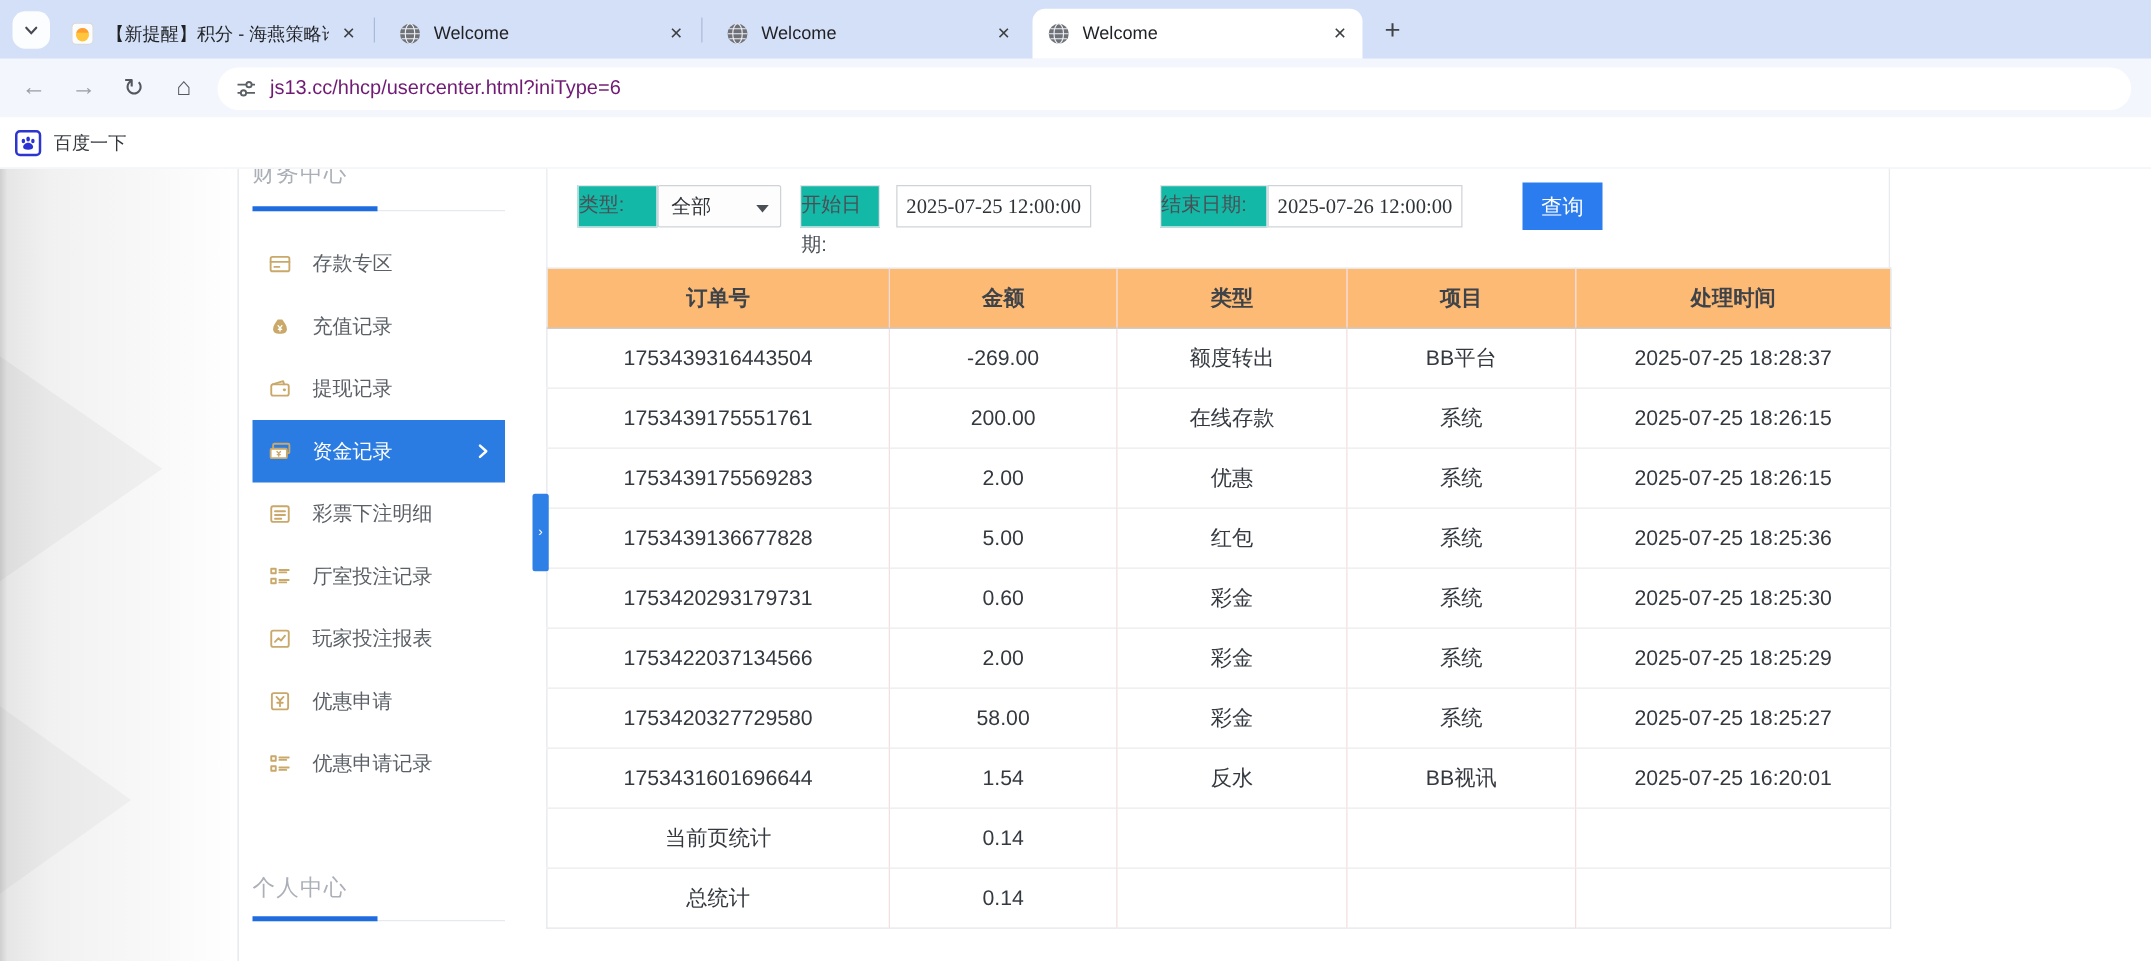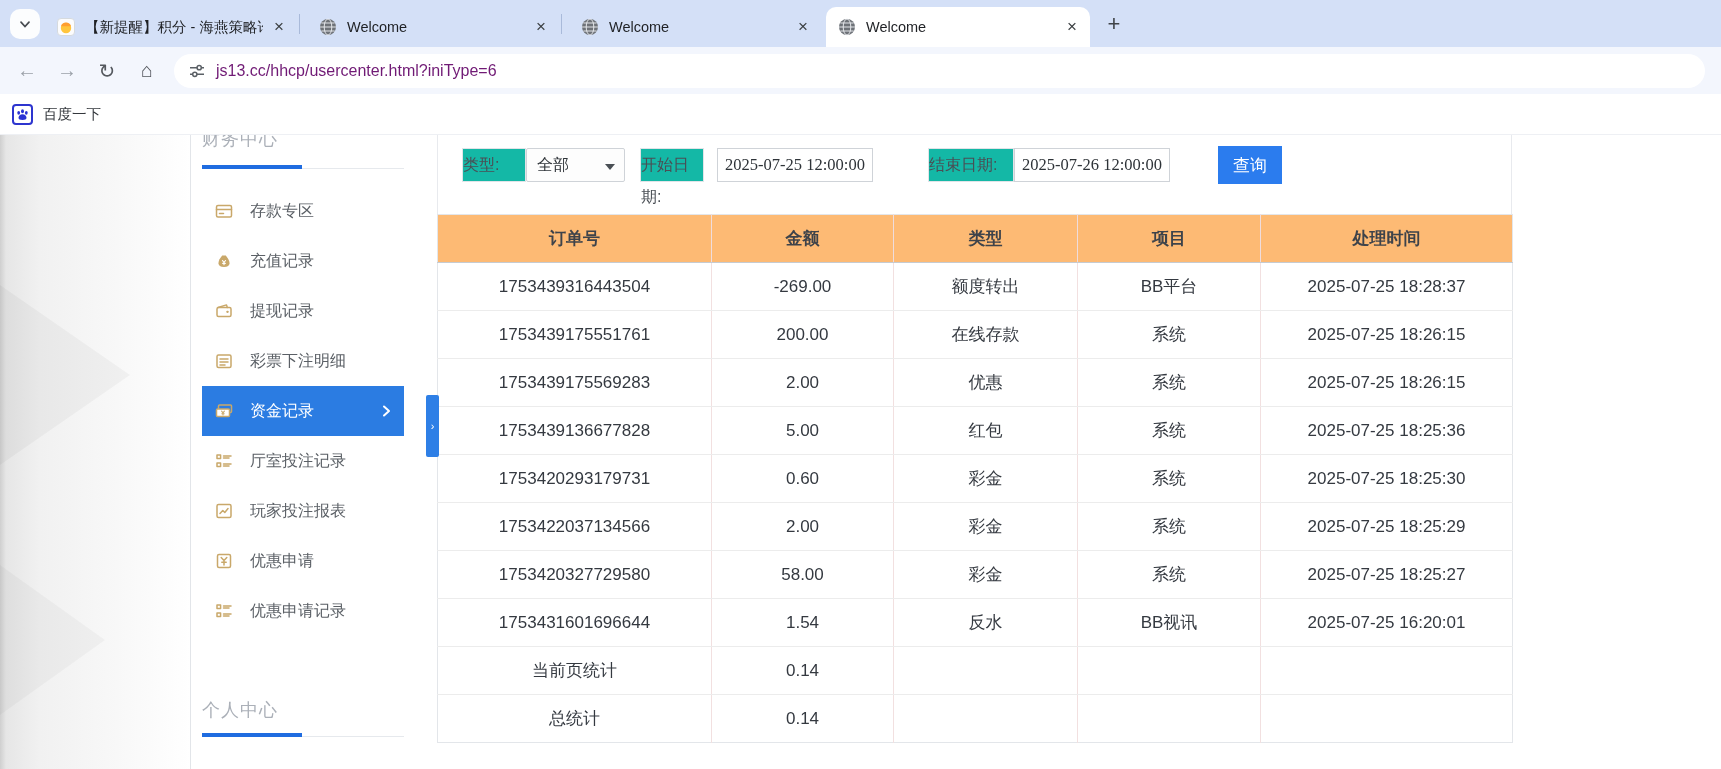--- a/index.html
+++ b/index.html
@@ -258,43 +258,43 @@
         <div class="side-item">
           <span class="icon">
             <svg viewBox="0 0 20 20" fill="none" stroke="#c9a86a" stroke-width="1.5" stroke-linecap="round" stroke-linejoin="round">
               <path d="M4 6.5l8.5-2.6.8 2.6"></path>
               <rect x="3" y="6.5" width="14" height="9" rx="1.5"></rect>
               <path d="M13.3 10.8h.4" stroke-width="2.2"></path>
             </svg>
           </span>
           <span class="side-label">提现记录</span>
         </div>
-        <div class="side-item">
-          <span class="icon">
-            <svg viewBox="0 0 20 20" fill="none" stroke="#c9a86a" stroke-width="1.5" stroke-linecap="round" stroke-linejoin="round">
-              <rect x="3" y="4" width="14" height="12.5" rx="1.5"></rect>
-              <path d="M6 8h8M6 11h8M6 14h5"></path>
-            </svg>
-          </span>
-          <span class="side-label">彩票下注明细</span>
-        </div>
         <div class="side-item active">
           <span class="icon">
             <svg viewBox="0 0 20 20" fill="none" stroke="#c9a86a" stroke-width="1.5" stroke-linecap="round" stroke-linejoin="round">
               <rect x="4.5" y="4" width="13" height="7.5" rx="1"></rect>
               <rect x="2.5" y="8" width="13" height="7.5" rx="1" fill="#fff"></rect>
               <path d="M7.6 10.2l1.4 1.7 1.4-1.7M9 11.9v2M7.8 12.7h2.4" stroke-width="1.1"></path>
             </svg>
           </span>
           <span class="side-label">资金记录</span>
           <span class="icon chev">
             <svg viewBox="0 0 16 16" fill="none" stroke="#fff" stroke-width="2" stroke-linecap="round" stroke-linejoin="round">
               <path d="M6 3.5l5 4.5-5 4.5"></path>
             </svg>
           </span>
+        </div>
+        <div class="side-item">
+          <span class="icon">
+            <svg viewBox="0 0 20 20" fill="none" stroke="#c9a86a" stroke-width="1.5" stroke-linecap="round" stroke-linejoin="round">
+              <rect x="3" y="4" width="14" height="12.5" rx="1.5"></rect>
+              <path d="M6 8h8M6 11h8M6 14h5"></path>
+            </svg>
+          </span>
+          <span class="side-label">彩票下注明细</span>
         </div>
         <div class="side-item">
           <span class="icon">
             <svg viewBox="0 0 20 20" fill="none" stroke="#c9a86a" stroke-width="1.5" stroke-linecap="round" stroke-linejoin="round">
               <rect x="3" y="4" width="3.6" height="3.6"></rect>
               <path d="M9.5 5h7.5M9.5 6.9h5.5"></path>
               <rect x="3" y="12" width="3.6" height="3.6"></rect>
               <path d="M9.5 13h7.5M9.5 14.9h5.5"></path>
             </svg>
           </span>

